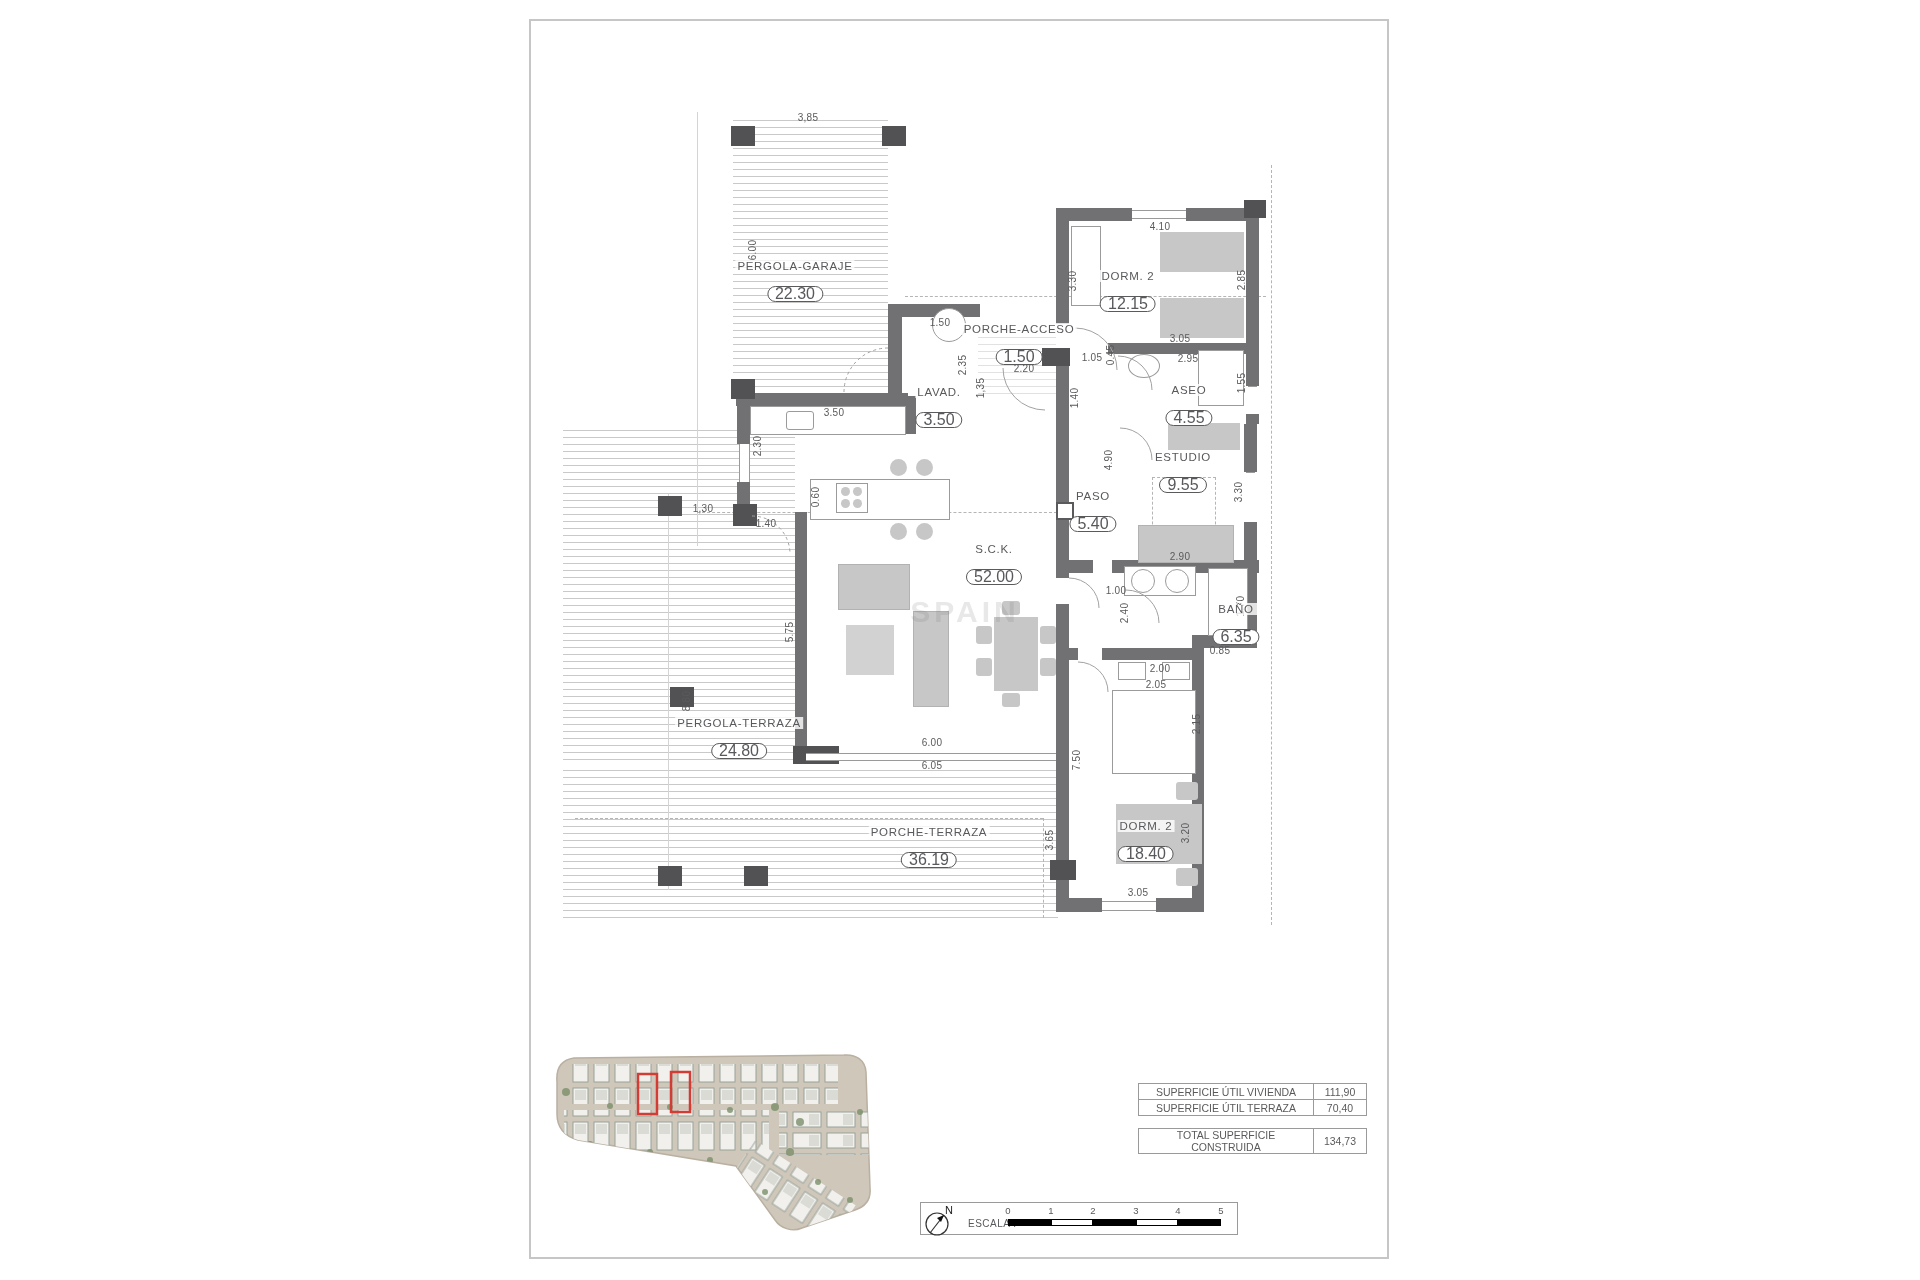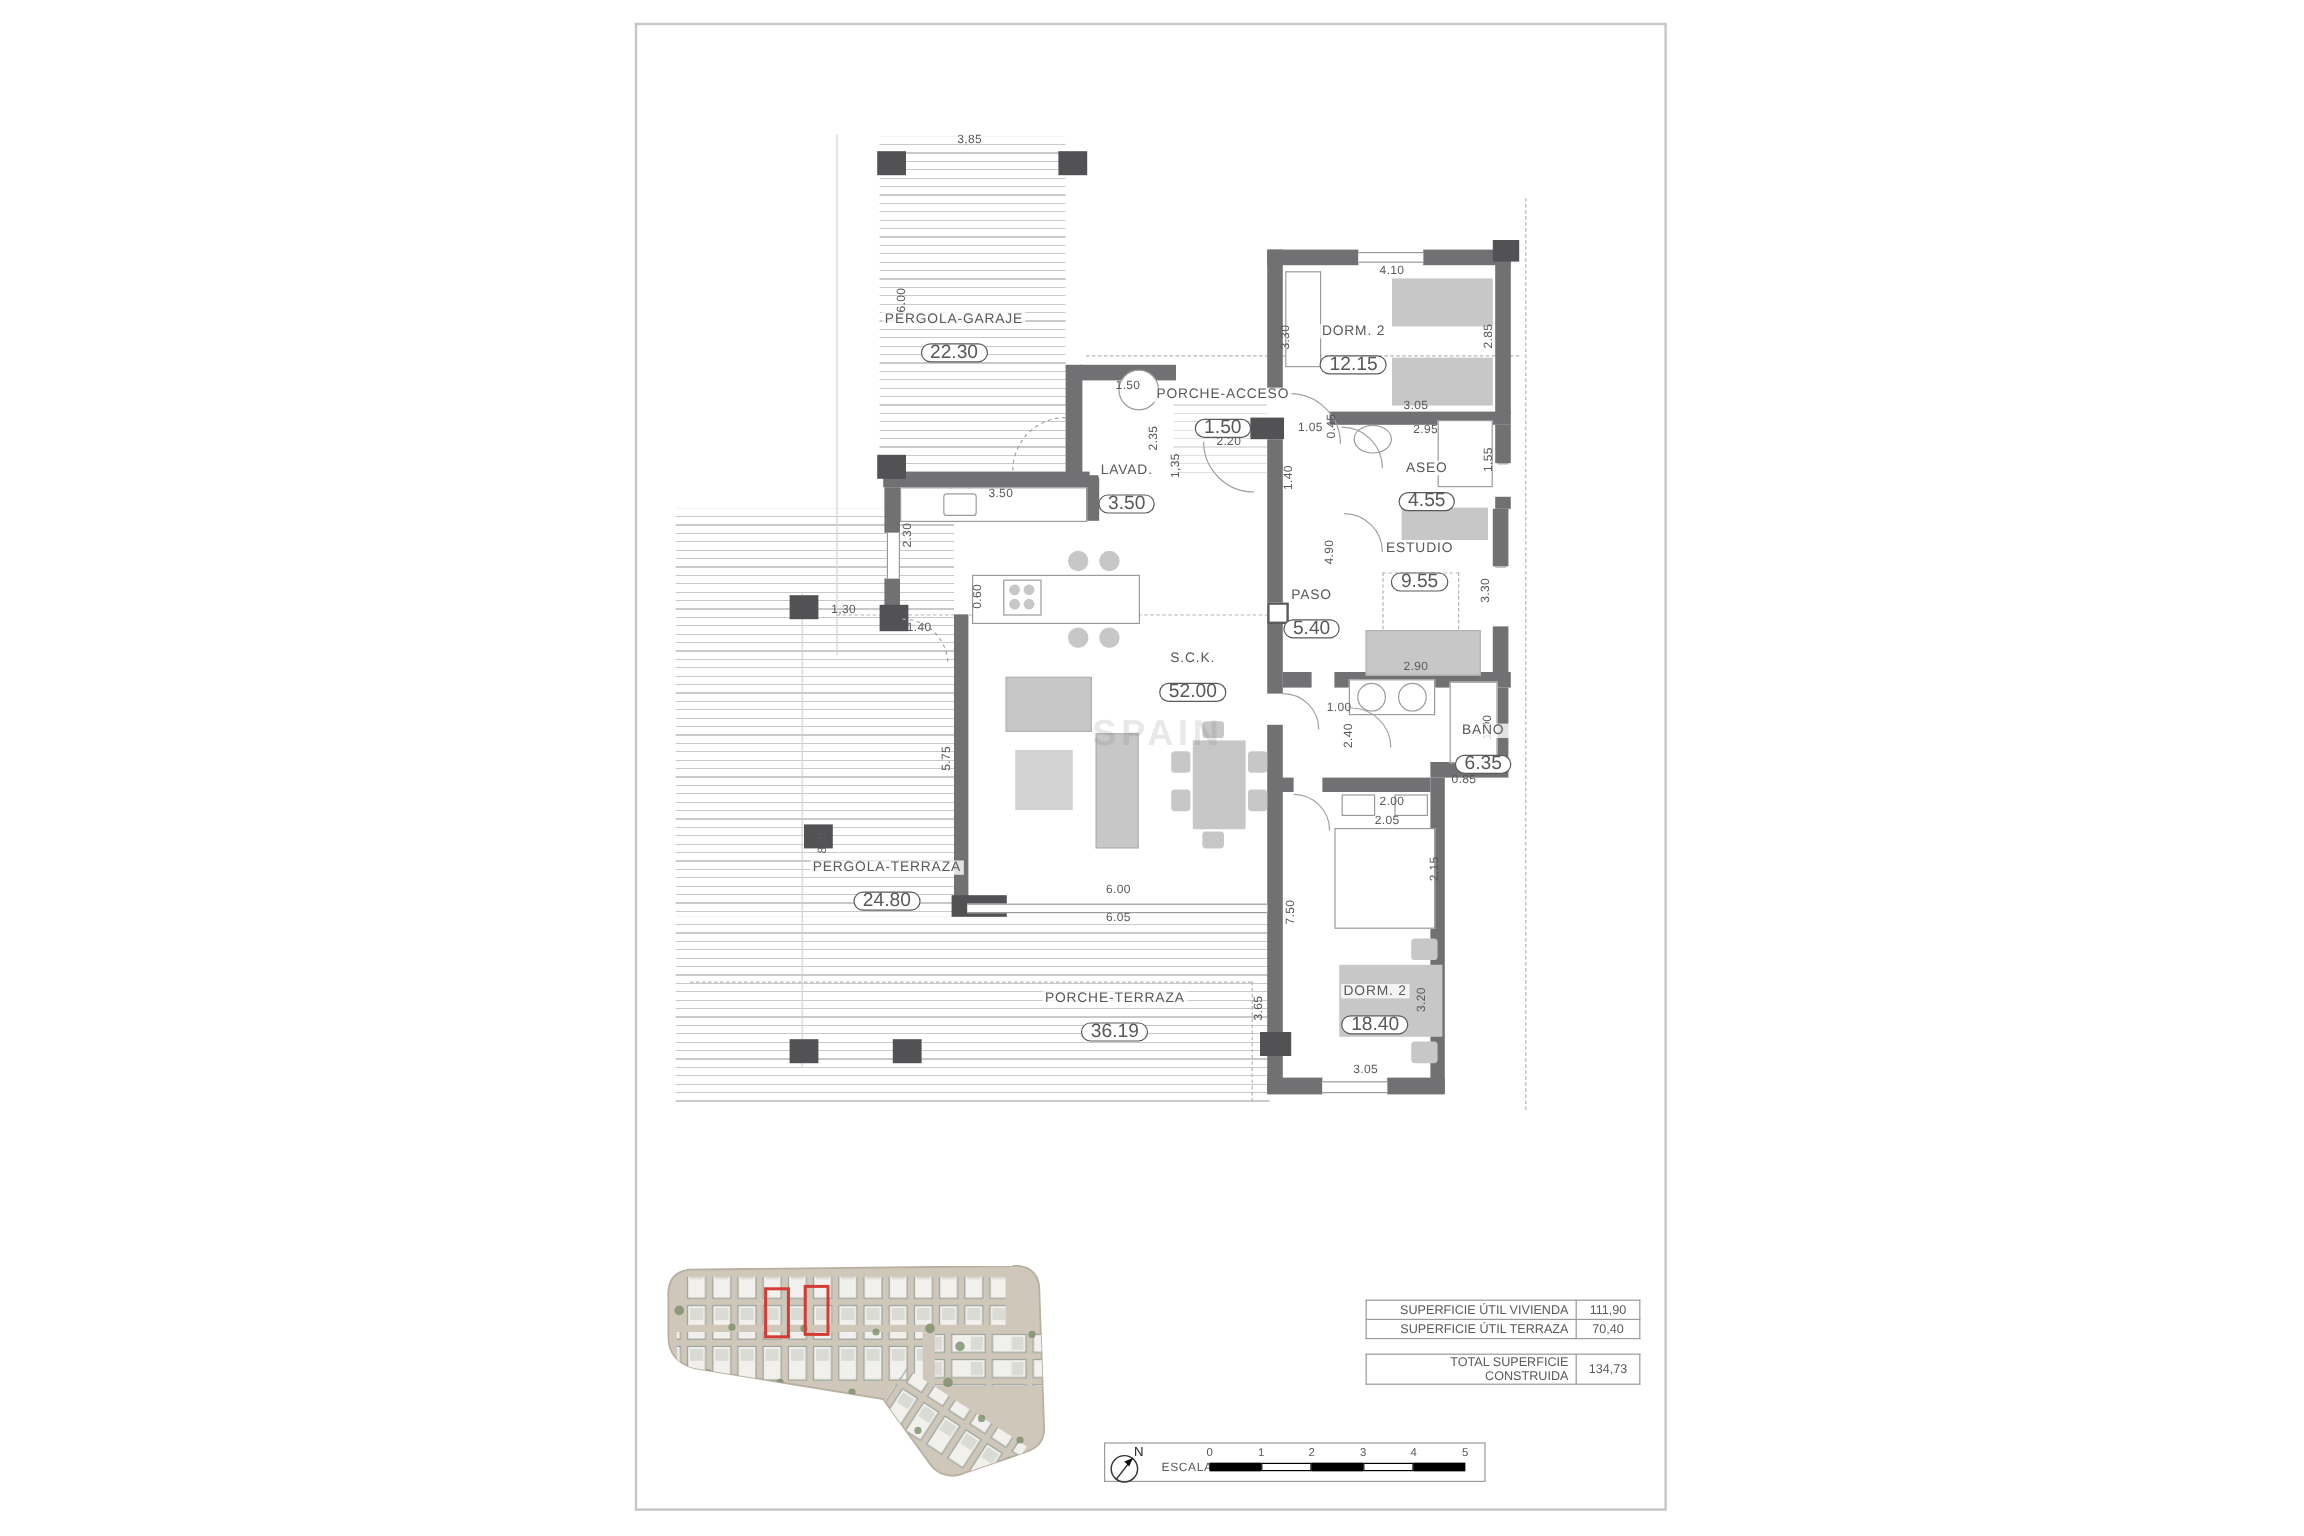--- a/index.html
+++ b/index.html
@@ -23,21 +23,21 @@
   .room .ar{display:inline-block;margin-top:14px;font-size:16px;border:1.4px solid #5a5a5c;
             border-radius:9px;padding:0 7px;line-height:14px;background:#fff}
   .furn{position:absolute;background:#c7c7c8}
   .furn-o{position:absolute;background:#fff;border:1px solid #9b9b9b}
   .circle{border-radius:50%}
   .wm{position:absolute;color:rgba(110,110,110,.16);font-weight:bold;letter-spacing:4px;
       line-height:1.1;text-align:center;z-index:4;white-space:nowrap}
   .wm .l1{font-size:40px}.wm .l2{font-size:30px}
   .sumtbl{position:absolute;border-collapse:collapse;background:#fff}
   .sumtbl td{border:1px solid #9a9a9a;font-size:10.5px;color:#5a5a5c;height:15px;padding:0 6px}
-  .sumtbl td.lbl{width:162px;text-align:right}
+  .sumtbl td.lbl{width:162px;text-align:center}
   .sumtbl td.val{width:40px;text-align:center}
   .scalebox{position:absolute;left:920px;top:1202px;width:316px;height:31px;border:1px solid #9a9a9a;background:#fff}
   .esc{position:absolute;left:47px;top:15px;font-size:10px;letter-spacing:.5px}
   .seg{position:absolute;top:16px;height:7px;border:1px solid #000;box-sizing:border-box}
   .seg.b{background:#000}.seg.w{background:#fff}
   .tick{position:absolute;top:2px;font-size:9.5px;transform:translateX(-50%)}
   .nlbl{position:absolute;left:24px;top:1px;font-size:11px;color:#222}
   svg.overlay{position:absolute;left:0;top:0;pointer-events:none;z-index:3}
 </style>
 </head>

